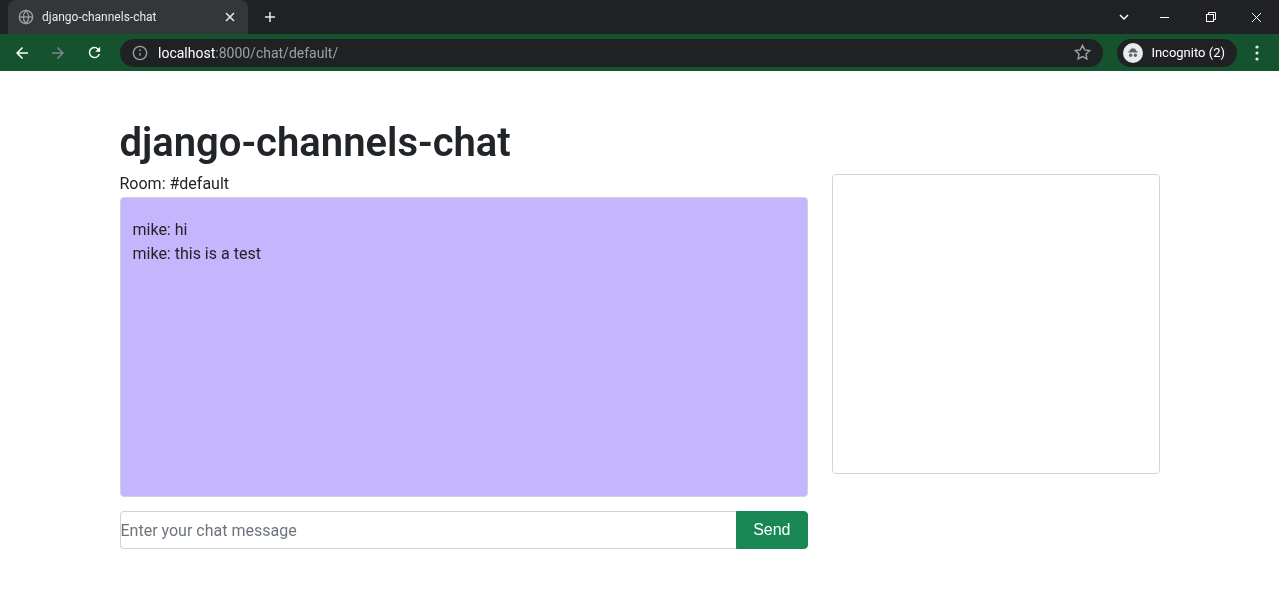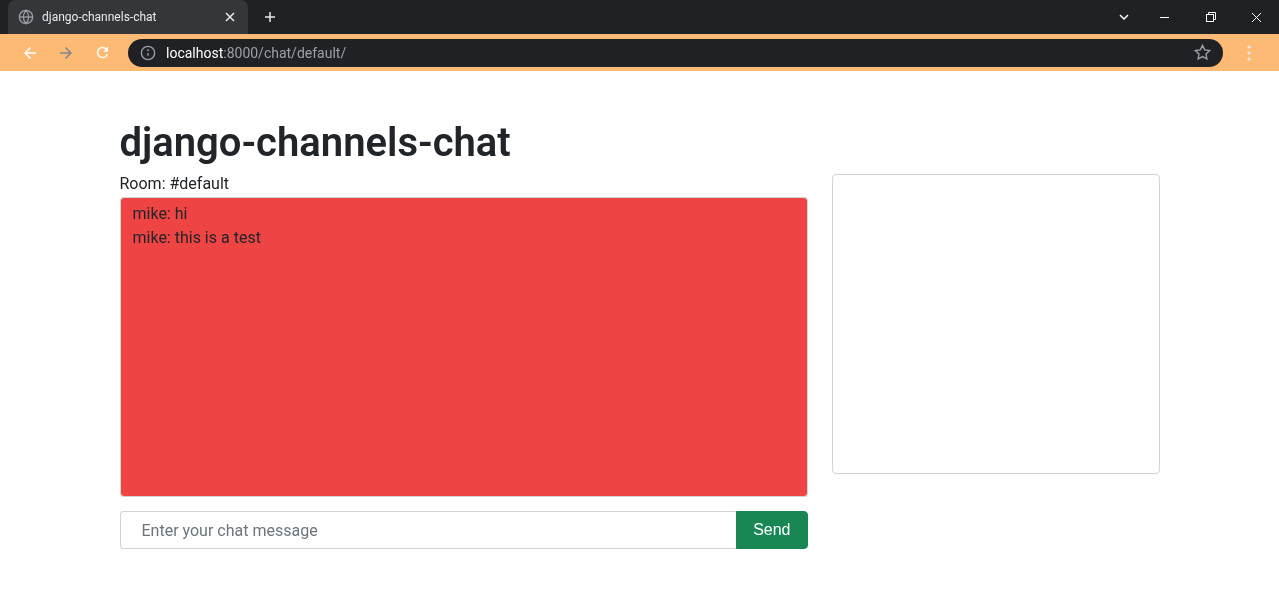--- a/index.html
+++ b/index.html
@@ -70,24 +70,24 @@
       color: #ffffff;
     }
     .tab-search {
       width: 34px; height: 30px;
       display: flex; align-items: center; justify-content: center;
       cursor: pointer;
       color: #ffffff;
     }
     .toolbar {
       height: 37px;
-      background: #fdba74;
-      display: flex;
-      align-items: center;
-      padding: 0 14px;
+      background: #14532d;
+      display: flex;
+      align-items: center;
+      padding: 0 6px;
       gap: 4px;
     }
     .nav-btn {
       width: 32px; height: 32px;
       display: flex; align-items: center; justify-content: center;
       cursor: pointer;
       border-radius: 50%;
       color: #ffffff;
     }
     .nav-btn.disabled { color: #80868b; cursor: default; }
@@ -158,28 +158,28 @@
       font-size: 16px;
       color: #212529;
       margin-bottom: 4px;
       font-weight: 400;
     }
     .chat-log {
       width: 100%;
       height: 300px;
       border: 1px solid #ced4da;
       border-radius: 4px;
-      padding: 4px 12px;
+      padding: 20px 12px;
       font-family: inherit;
       font-size: 16px;
       color: #212529;
       line-height: 1.5;
       resize: none;
       outline: none;
-      background: #ef4444;
+      background: #c4b5fd;
     }
     .online-users {
       width: 100%;
       height: 300px;
       border: 1px solid #ced4da;
       border-radius: 4px;
       background: #ffffff;
       overflow-y: scroll;
       font-size: 16px;
       padding: 4px;
@@ -189,21 +189,21 @@
       margin-top: 10px;
       width: 688px;
     }
     .chat-input {
       flex: 1;
       height: 38px;
       border: 1px solid #ced4da;
       border-right: none;
       border-top-left-radius: 4px;
       border-bottom-left-radius: 4px;
-      padding: 6px 21px;
+      padding: 6px 0;
       font-size: 16px;
       font-family: inherit;
       color: #495057;
       outline: none;
     }
     .chat-input::placeholder { color: #6c757d; }
     .send-btn {
       height: 38px;
       padding: 0 16px;
       background: #198754;
@@ -290,20 +290,28 @@
             <circle cx="12" cy="8" r="0.5" fill="#9aa0a6"></circle>
           </svg>
       </span>
       <span class="url-text"><span class="host">localhost</span><span>:8000/chat/default/</span></span>
       <span class="star">
         <svg width="17" height="17" viewBox="0 0 24 24" fill="none" stroke="#9aa0a6" stroke-width="2">
             <polygon points="12 2 15.09 8.26 22 9.27 17 14.14 18.18 21.02 12 17.77 5.82 21.02 7 14.14 2 9.27 8.91 8.26 12 2"></polygon>
           </svg>
       </span>
     </div>
+    <div class="incognito-badge">
+      <span class="incognito-ico">
+        <svg width="14" height="14" viewBox="0 0 24 24">
+            <path d="M12 4 C9 4 7 6 6 9 L4 9 L4 11 L20 11 L20 9 L18 9 C17 6 15 4 12 4 Z M8 13 a3 3 0 1 0 0 6 a3 3 0 1 0 0-6 M16 13 a3 3 0 1 0 0 6 a3 3 0 1 0 0-6 M11 16 h2" fill="#5f6368"></path>
+          </svg>
+      </span>
+      <span>Incognito (2)</span>
+    </div>
     <div class="menu-btn">
       <svg width="4" height="16" viewBox="0 0 4 16">
           <circle cx="2" cy="2" r="1.6" fill="#e8eaed"></circle>
           <circle cx="2" cy="8" r="1.6" fill="#e8eaed"></circle>
           <circle cx="2" cy="14" r="1.6" fill="#e8eaed"></circle>
         </svg>
     </div>
   </div>
 </div>
 

